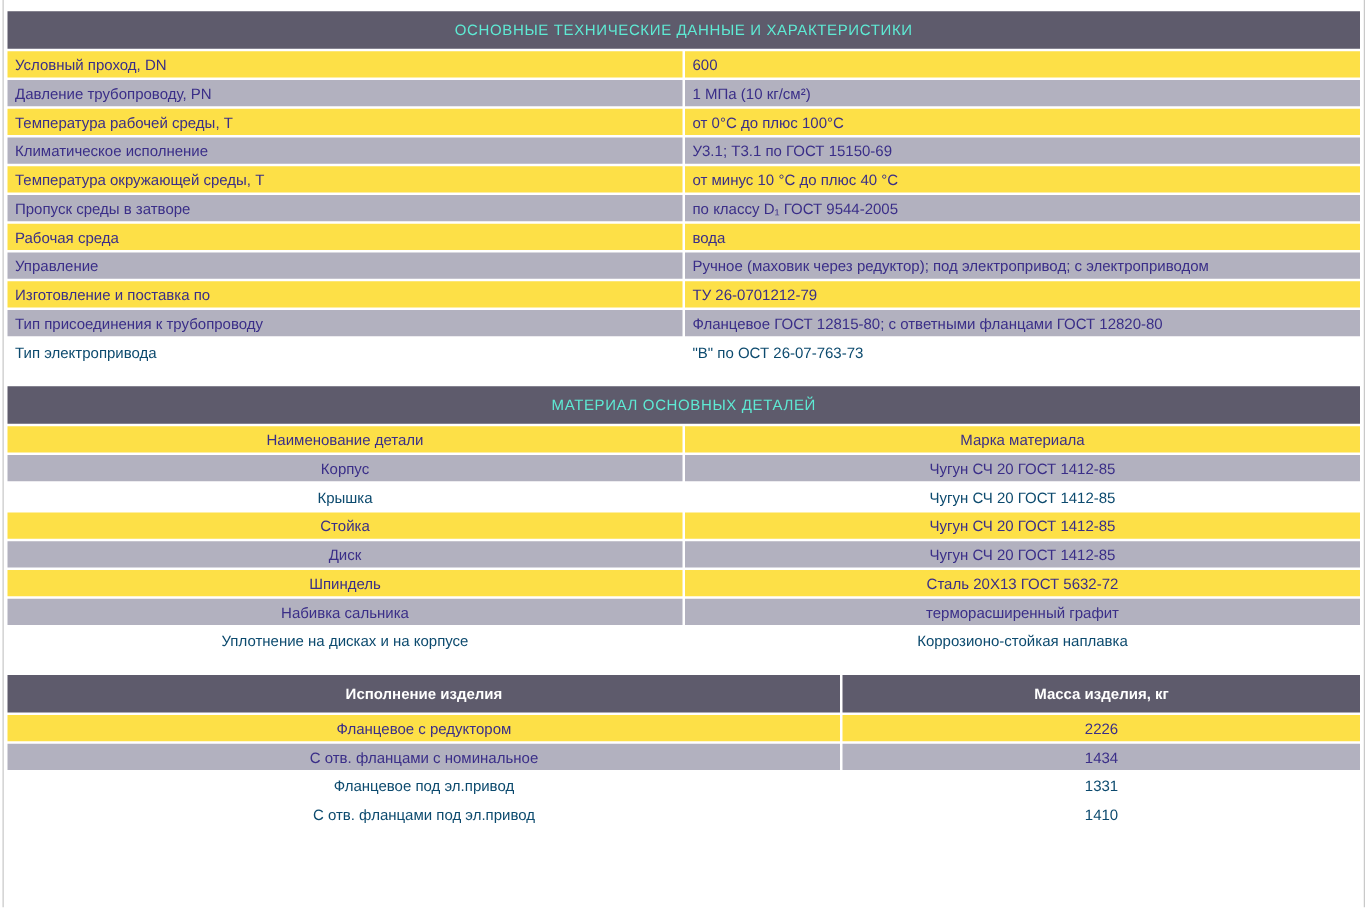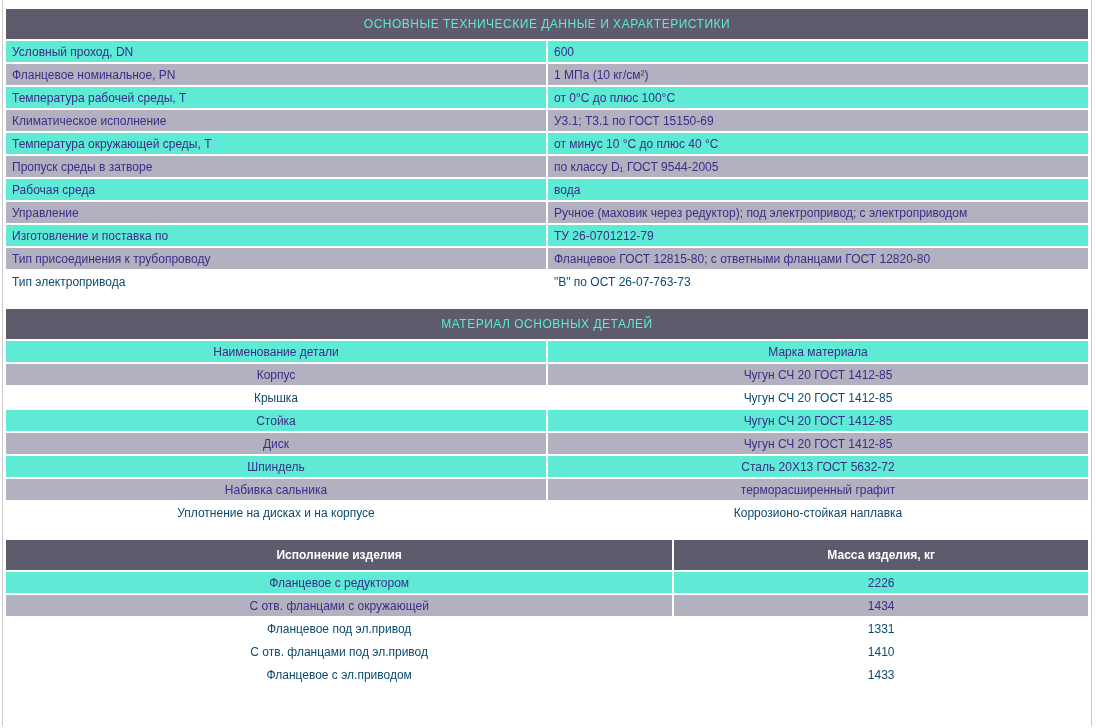--- a/index.html
+++ b/index.html
@@ -43,21 +43,21 @@
     height: 28px;
     text-align: center;
   }
   td {
     font-size: 12px;
     height: 19px;
     padding: 1px 6px;
     overflow: hidden;
     white-space: nowrap;
   }
-  .row-light td { background: #5eead4; color: #3a2e88; }
+  .row-light td { background: #fde047; color: #3a2e88; }
   .row-dark  td { background: #b2b1bf; color: #3a2e88; }
   .row-white td { background: #ffffff; color: #0c4a6e; }
   .t1 td { text-align: left; }
   .t2 td, .t3 td { text-align: center; margin-top: 36px; }
   .t1 col.c1, .t1 col.c2, .t2 col.c1, .t2 col.c2 { width: 50%; }
   .t3 col.c1 { width: 61.7%; }
   .t3 col.c2 { width: 38.3%; }
 </style>
 </head>
 <body>
@@ -73,21 +73,21 @@
       <tr>
         <th colspan="2" class="band">ОСНОВНЫЕ ТЕХНИЧЕСКИЕ ДАННЫЕ И ХАРАКТЕРИСТИКИ</th>
       </tr>
     </thead>
     <tbody>
         <tr class="row-light">
           <td>Условный проход, DN</td>
           <td>600</td>
         </tr>
         <tr class="row-dark">
-          <td>Фланцевое номинальное, PN</td>
+          <td>Давление трубопроводу, PN</td>
           <td>1 МПа (10 кг/см²)</td>
         </tr>
         <tr class="row-light">
           <td>Температура рабочей среды, Т</td>
           <td>от 0°С до плюс 100°С</td>
         </tr>
         <tr class="row-dark">
           <td>Климатическое исполнение</td>
           <td>У3.1; Т3.1 по ГОСТ 15150-69</td>
         </tr>
@@ -178,31 +178,27 @@
         <th class="colhead">Исполнение изделия</th>
         <th class="colhead">Масса изделия, кг</th>
       </tr>
     </thead>
     <tbody>
         <tr class="row-light">
           <td>Фланцевое с редуктором</td>
           <td>2226</td>
         </tr>
         <tr class="row-dark">
-          <td>С отв. фланцами с окружающей</td>
+          <td>С отв. фланцами с номинальное</td>
           <td>1434</td>
         </tr>
         <tr class="row-white">
           <td>Фланцевое под эл.привод</td>
           <td>1331</td>
         </tr>
         <tr class="row-white">
           <td>С отв. фланцами под эл.привод</td>
           <td>1410</td>
         </tr>
-        <tr class="row-white">
-          <td>Фланцевое с эл.приводом</td>
-          <td>1433</td>
-        </tr>
       </tbody>
   </table>
 
 </div>
 
 </body></html>

